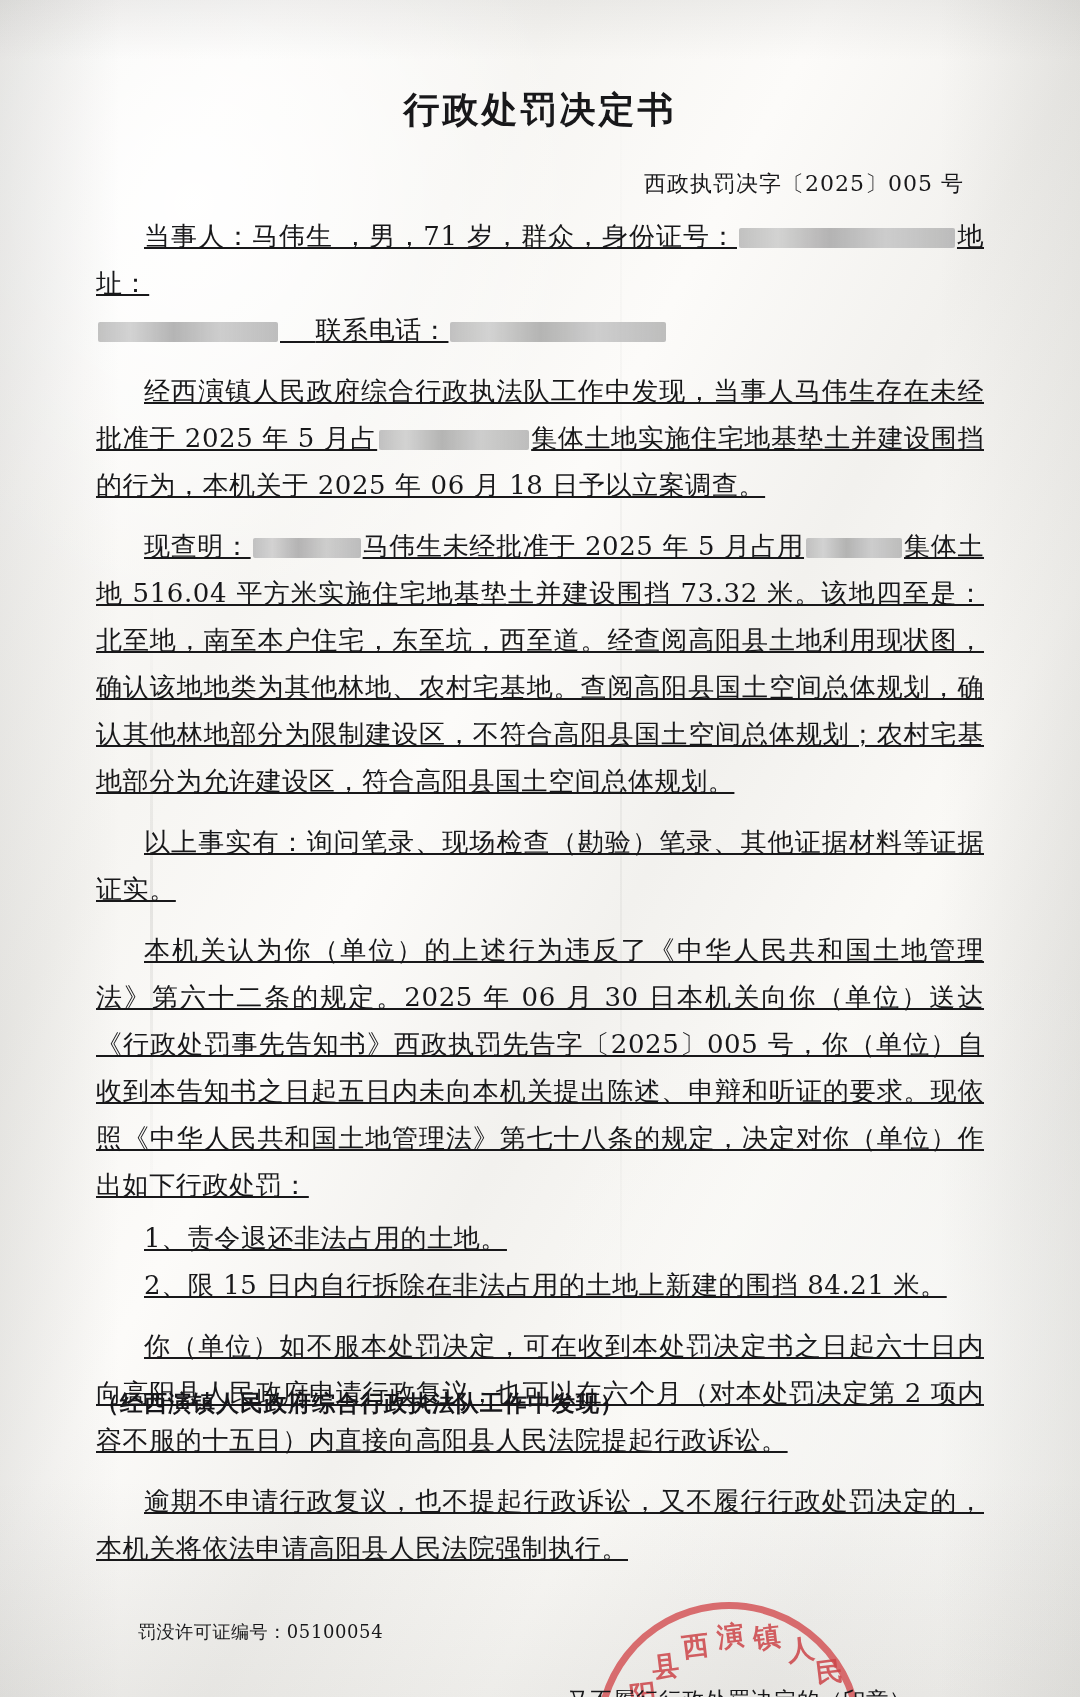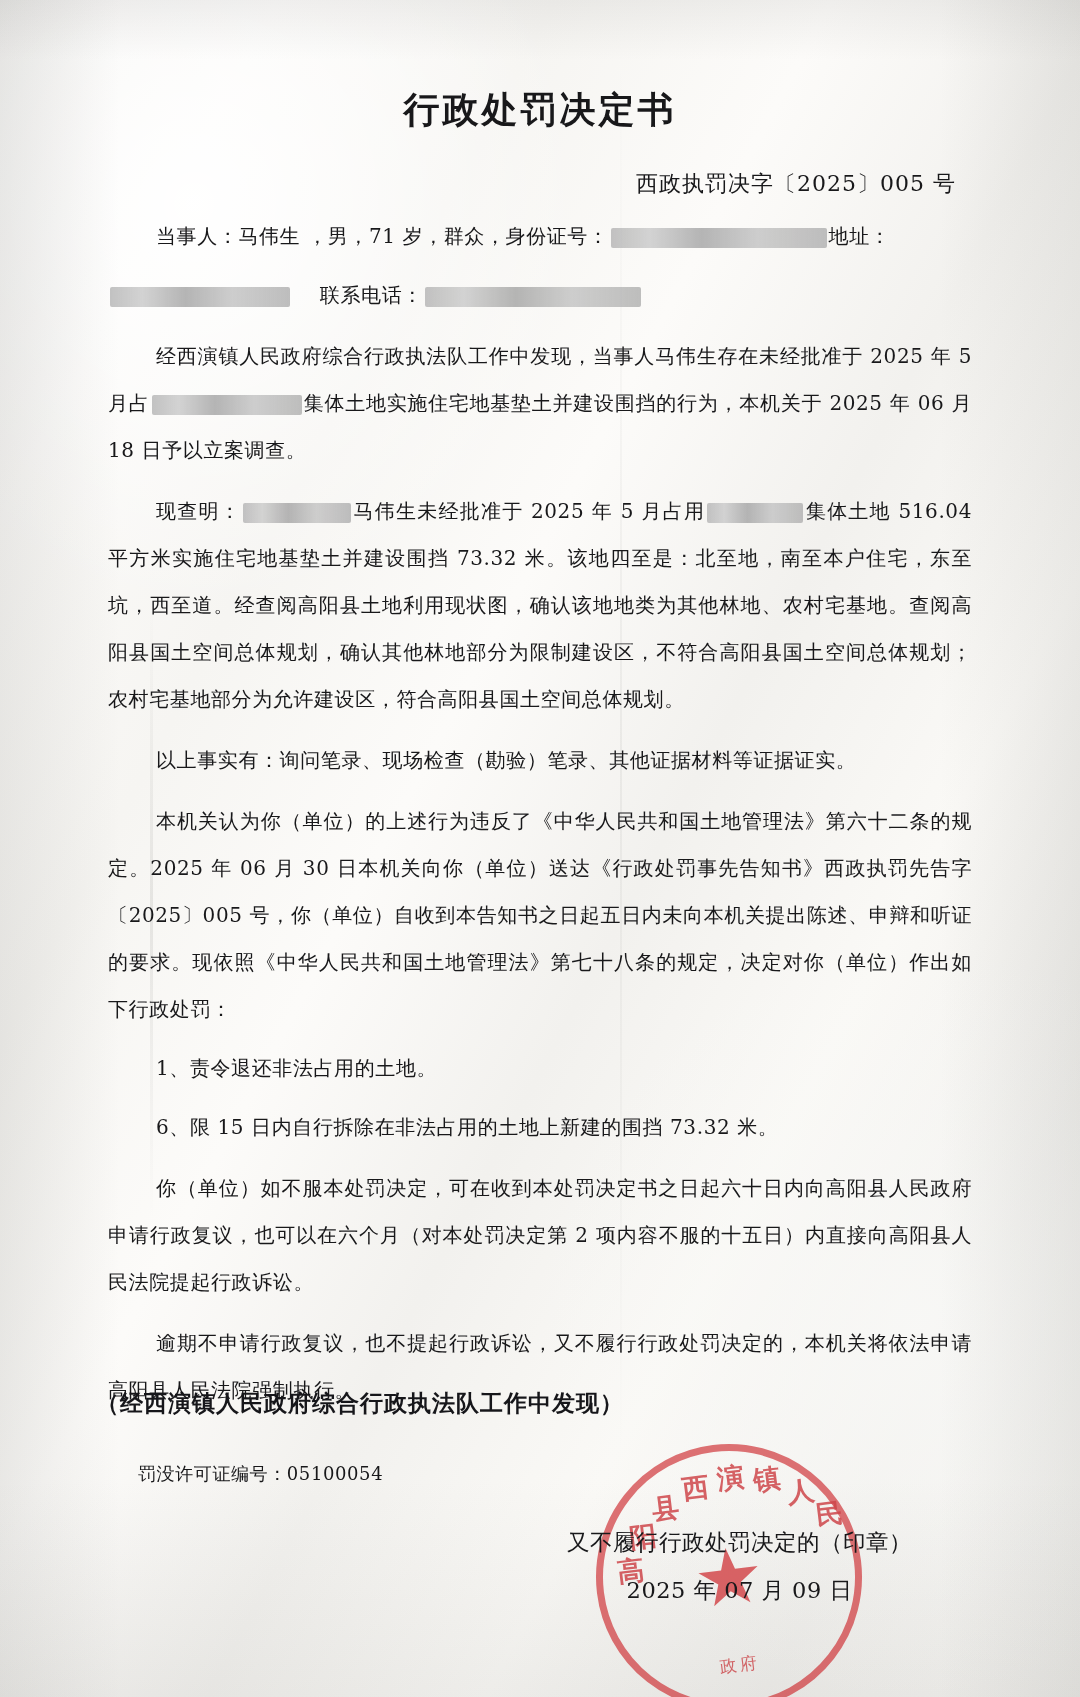--- a/index.html
+++ b/index.html
@@ -59,30 +59,31 @@
     font-weight: bold;
     letter-spacing: 3px;
     padding-top: 86px;
     font-family: "DejaVu Serif", "Liberation Serif", serif;
   }
 
   .doc-number {
     text-align: right;
     font-size: 22px;
     margin-top: 34px;
-    margin-right: 28px;
+    margin-right: 20px;
     letter-spacing: 1px;
   }
 
   p.para {
-    font-size: 20px;
+    font-size: 26px;
     line-height: 47px;
-    margin: 12px;
+    margin: 0;
     text-align: justify;
     letter-spacing: 0.6px;
+    text-decoration: underline;
   }
   p.indent { text-indent: 48px; }
   .block { margin-top: 14px; }
 
   
   .redact {
     display: inline-block;
     vertical-align: middle;
     height: 20px;
     border-radius: 2px;
@@ -219,21 +220,21 @@
     <div class="block">
       <p class="para indent">以上事实有：询问笔录、现场检查（勘验）笔录、其他证据材料等证据证实。</p>
     </div>
 
     <div class="block">
       <p class="para indent">本机关认为你（单位）的上述行为违反了《中华人民共和国土地管理法》第六十二条的规定。2025 年 06 月 30 日本机关向你（单位）送达《行政处罚事先告知书》西政执罚先告字〔2025〕005 号，你（单位）自收到本告知书之日起五日内未向本机关提出陈述、申辩和听证的要求。现依照《中华人民共和国土地管理法》第七十八条的规定，决定对你（单位）作出如下行政处罚：</p>
     </div>
 
     <div class="items">
       <p class="para">1、责令退还非法占用的土地。</p>
-      <p class="para">6、限 15 日内自行拆除在非法占用的土地上新建的围挡 73.32 米。</p>
+      <p class="para">2、限 15 日内自行拆除在非法占用的土地上新建的围挡 84.21 米。</p>
     </div>
 
     <div class="block">
       <p class="para indent">你（单位）如不服本处罚决定，可在收到本处罚决定书之日起六十日内向高阳县人民政府申请行政复议，也可以在六个月（对本处罚决定第 2 项内容不服的十五日）内直接向高阳县人民法院提起行政诉讼。</p>
     </div>
 
     <div class="block">
       <p class="para indent">逾期不申请行政复议，也不提起行政诉讼，又不履行行政处罚决定的，本机关将依法申请高阳县人民法院强制执行。</p>
     </div>
 

